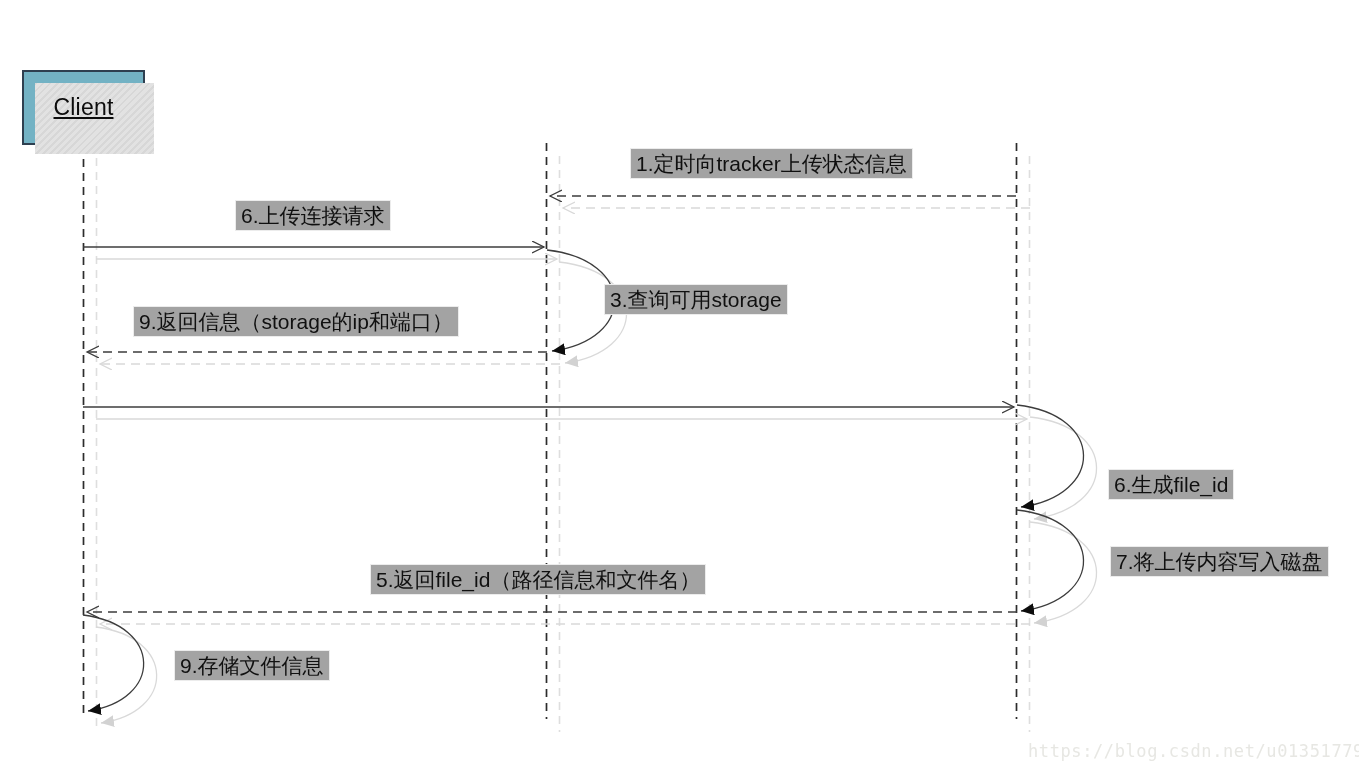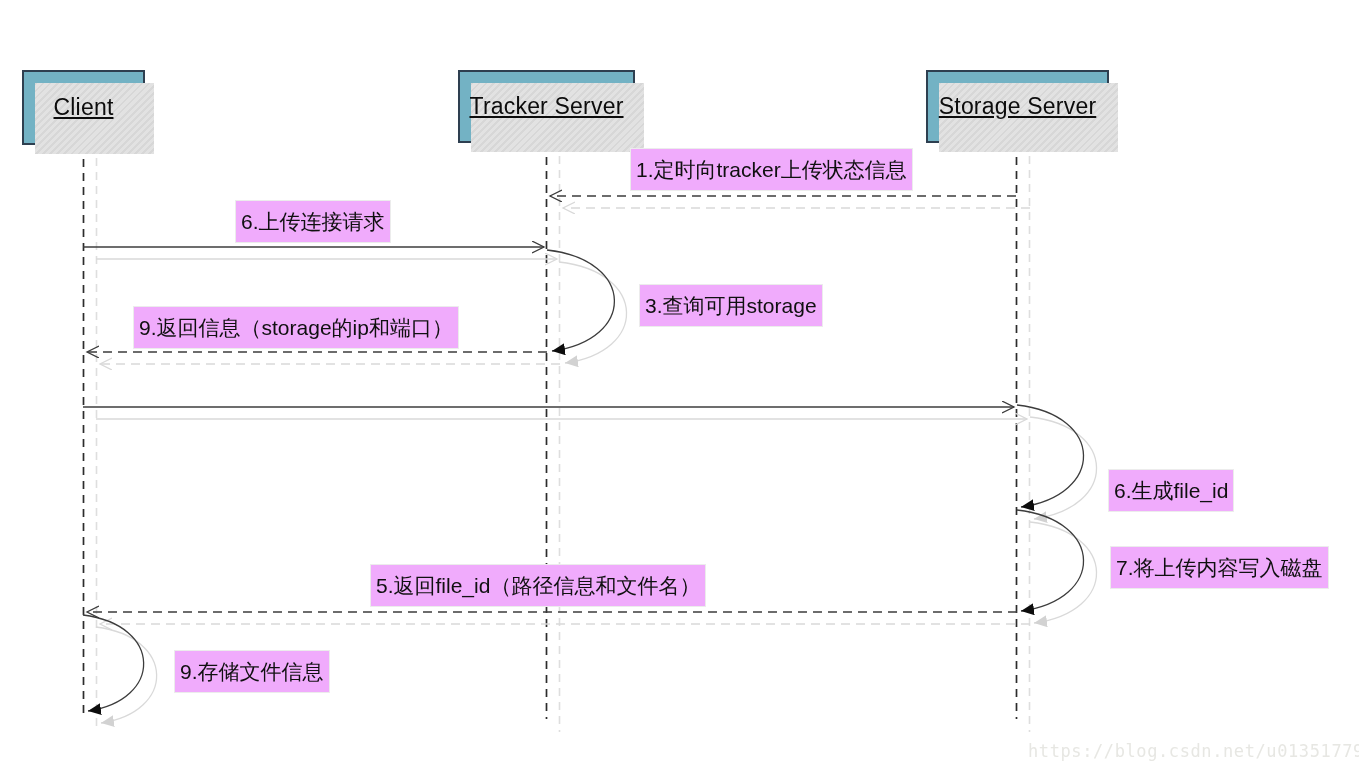--- a/index.html
+++ b/index.html
@@ -33,23 +33,23 @@
     color:#0c0c0c;
     text-decoration:underline;
     white-space:nowrap;
     letter-spacing:0.2px;
   }
   
   svg.wires{position:absolute;left:0;top:0;z-index:2;}
   
   .msg{
     position:absolute;
-    background:#f0abfc;
+    background:#a3a3a3;
     border:1px solid #ececec;
-    padding:6px 5px;
+    padding:0 5px;
     font-size:21px;
     line-height:29px;
     color:#101010;
     white-space:nowrap;
     z-index:4;
   }
   .watermark{
     position:absolute;
     left:1028px;top:741px;
     font-family:"DejaVu Sans Mono","Liberation Mono",monospace;
@@ -60,26 +60,20 @@
     white-space:nowrap;
   }
 </style>
 </head>
 <body>
 
 <div class="canvas">
 
   <div class="actor" style="left:22px;top:70px;width:123px;height:75px">
     <span class="actor-label">Client</span>
-  </div>
-  <div class="actor" style="left:458px;top:70px;width:177px;height:73px">
-    <span class="actor-label">Tracker Server</span>
-  </div>
-  <div class="actor" style="left:926px;top:70px;width:183px;height:73px">
-    <span class="actor-label">Storage Server</span>
   </div>
 
   <svg class="wires" width="1359" height="773" viewBox="0 0 1359 773">
     <defs>
       <marker id="openDark" markerWidth="18" markerHeight="18" refX="12" refY="6" orient="auto" markerUnits="userSpaceOnUse">
         <path d="M0,0 L12,6 L0,12" fill="none" stroke="#3c3c3c" stroke-width="1.3"></path>
       </marker>
       <marker id="openGray" markerWidth="18" markerHeight="18" refX="12" refY="6" orient="auto" markerUnits="userSpaceOnUse">
         <path d="M0,0 L12,6 L0,12" fill="none" stroke="#d9d9d9" stroke-width="1.3"></path>
       </marker>
@@ -123,21 +117,21 @@
       <path d="M83,407 H1014" marker-end="url(#openDark)"></path>
       <path d="M1017,405 C1105,415 1105,495 1021,507" marker-end="url(#filledDark)"></path>
       <path d="M1017,510 C1105,520 1105,600 1021,611" marker-end="url(#filledDark)"></path>
       <path d="M1017,612 H87" stroke-dasharray="9 6" marker-end="url(#openDark)"></path>
       <path d="M83,615 C163,625 163,700 88,711" marker-end="url(#filledDark)"></path>
     </g>
   </svg>
 
   <div class="msg" style="left:630px;top:148px">1.定时向tracker上传状态信息</div>
   <div class="msg" style="left:235px;top:200px">6.上传连接请求</div>
-  <div class="msg" style="left:639px;top:284px">3.查询可用storage</div>
+  <div class="msg" style="left:604px;top:284px">3.查询可用storage</div>
   <div class="msg" style="left:133px;top:306px">9.返回信息（storage的ip和端口）</div>
   <div class="msg" style="left:1108px;top:469px">6.生成file_id</div>
   <div class="msg" style="left:1110px;top:546px">7.将上传内容写入磁盘</div>
   <div class="msg" style="left:370px;top:564px">5.返回file_id（路径信息和文件名）</div>
   <div class="msg" style="left:174px;top:650px">9.存储文件信息</div>
 
   <div class="watermark">https://blog.csdn.net/u013517797</div>
 </div>
 
 </body></html>

